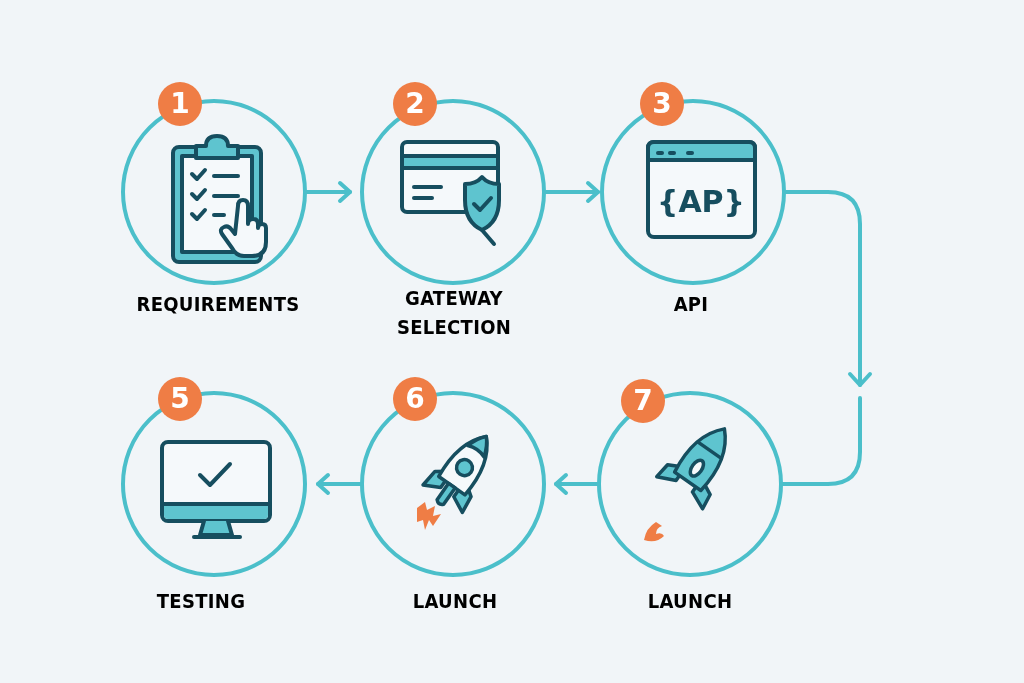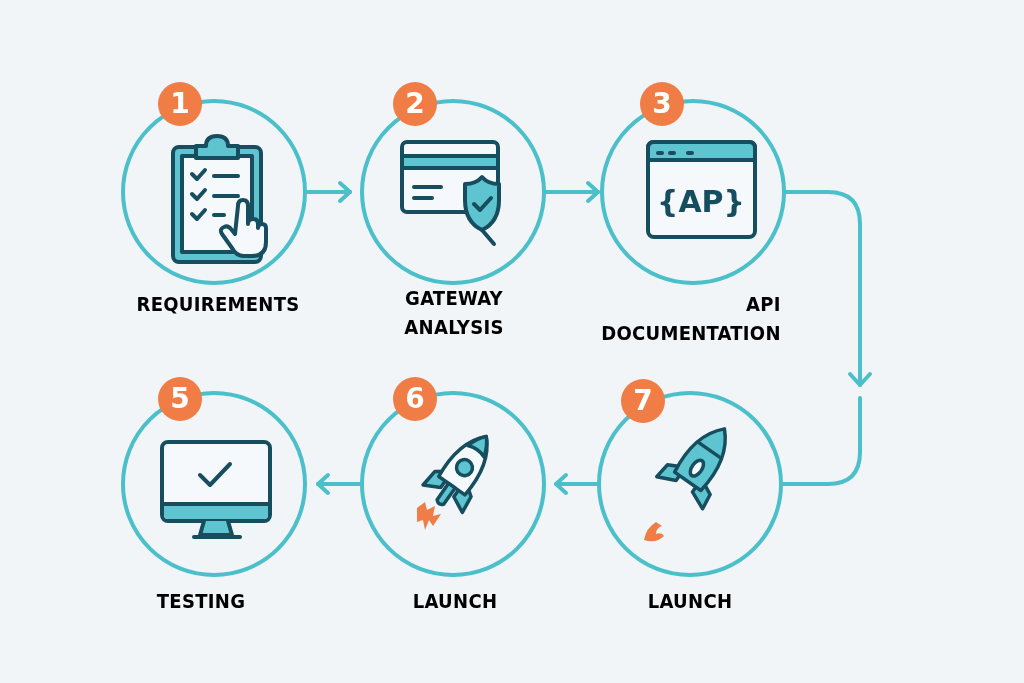--- a/index.html
+++ b/index.html
@@ -120,25 +120,24 @@
 <div class="badge" style="left:662px;top:104px;">3</div>
 <div class="badge" style="left:180px;top:399px;">5</div>
 <div class="badge" style="left:415px;top:399px;">6</div>
 <div class="badge" style="left:643px;top:401px;">7</div>
 
 <div class="label" style="left:218px;top:290px;">
   <div>REQUIREMENTS</div>
 </div>
 <div class="label" style="left:454px;top:284px;">
   <div>GATEWAY</div>
-  <div>ANALYSIS</div>
+  <div>SELECTION</div>
 </div>
 <div class="label" style="left:691px;top:290px;text-align:right;">
   <div>API</div>
-  <div>DOCUMENTATION</div>
 </div>
 <div class="label" style="left:201px;top:587px;">
   <div>TESTING</div>
 </div>
 <div class="label" style="left:455px;top:587px;">
   <div>LAUNCH</div>
 </div>
 <div class="label" style="left:690px;top:587px;">
   <div>LAUNCH</div>
 </div>

